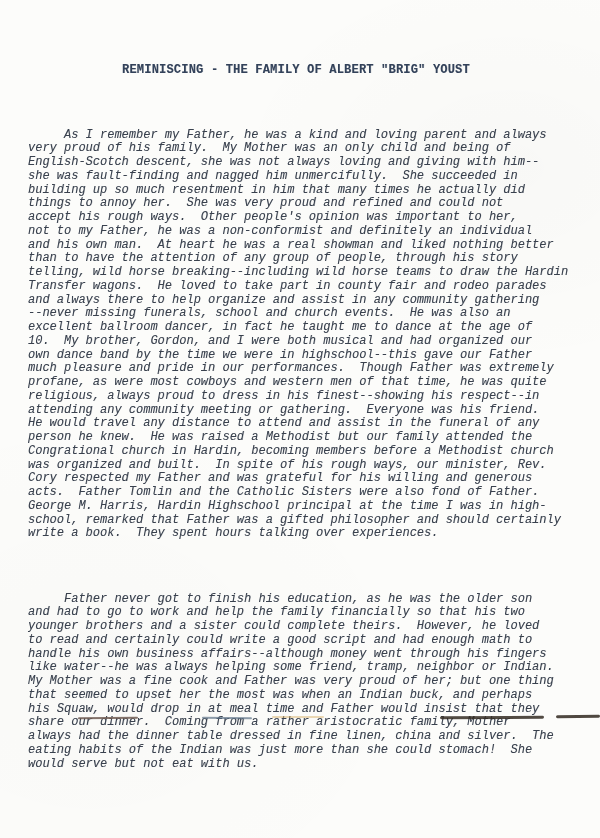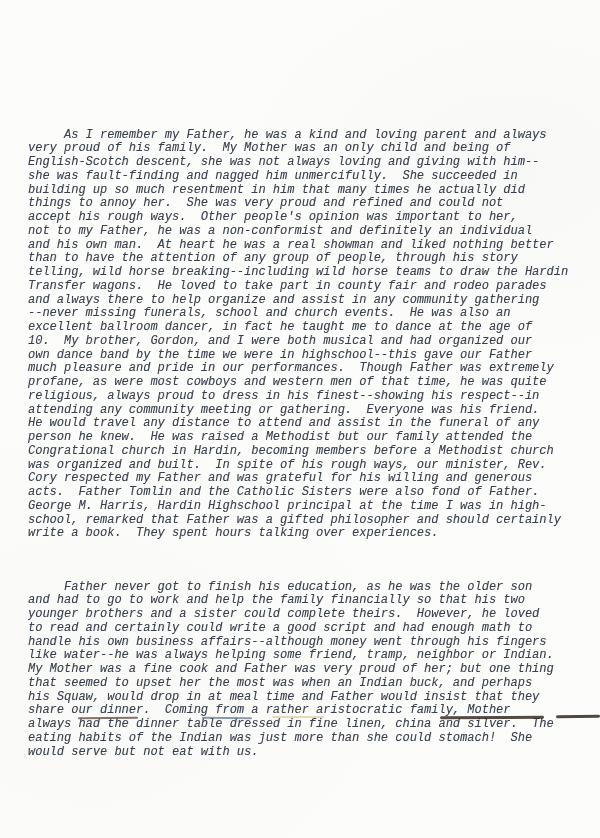--- a/index.html
+++ b/index.html
@@ -45,39 +45,40 @@
     top: 101px;
     width: 560px;
     font-size: 12px;
     line-height: 13.75px;
     color: var(--ink, #39414e);
     white-space: pre;
     text-shadow: 0.35px 0.25px 0.45px rgba(57,65,78,0.28);
   }
 
   .paragraph { display: block; font-style: italic; }
-  .paragraph + .paragraph { margin-top: 12px; }
+  .paragraph + .paragraph { margin-top: 24px; }
 
   .smudge {
     position: absolute;
     height: 2px;
     border-radius: 2px;
     opacity: 0.85;
   }
   .smudge-1 { left: 78px;  top: 717px; width: 60px;  transform: rotate(-0.4deg); }
   .smudge-2 { left: 202px; top: 717px; width: 50px;  transform: rotate(0.3deg); opacity: 0.7; }
   .smudge-3 { left: 272px; top: 716px; width: 52px;  opacity: 0.45; }
   .smudge-4 { left: 440px; top: 716px; width: 104px; height: 3px; transform: rotate(-0.3deg); }
   .smudge-5 { left: 556px; top: 715px; width: 44px;  height: 3px; transform: rotate(-0.5deg); }
 </style>
 </head>
 <body style="--paper: #fcfcfa; --ink: #39414e; --title-ink: #33425a;">
 
 <div class="page">
 
+  <div class="doc-title">REMINISCING - THE FAMILY OF ALBERT "BRIG" YOUST</div>
 
   <div class="body-text">
     <span class="paragraph">     As I remember my Father, he was a kind and loving parent and always
 very proud of his family.  My Mother was an only child and being of
 English-Scotch descent, she was not always loving and giving with him--
 she was fault-finding and nagged him unmercifully.  She succeeded in
 building up so much resentment in him that many times he actually did
 things to annoy her.  She was very proud and refined and could not
 accept his rough ways.  Other people's opinion was important to her,
 not to my Father, he was a non-conformist and definitely an individual

